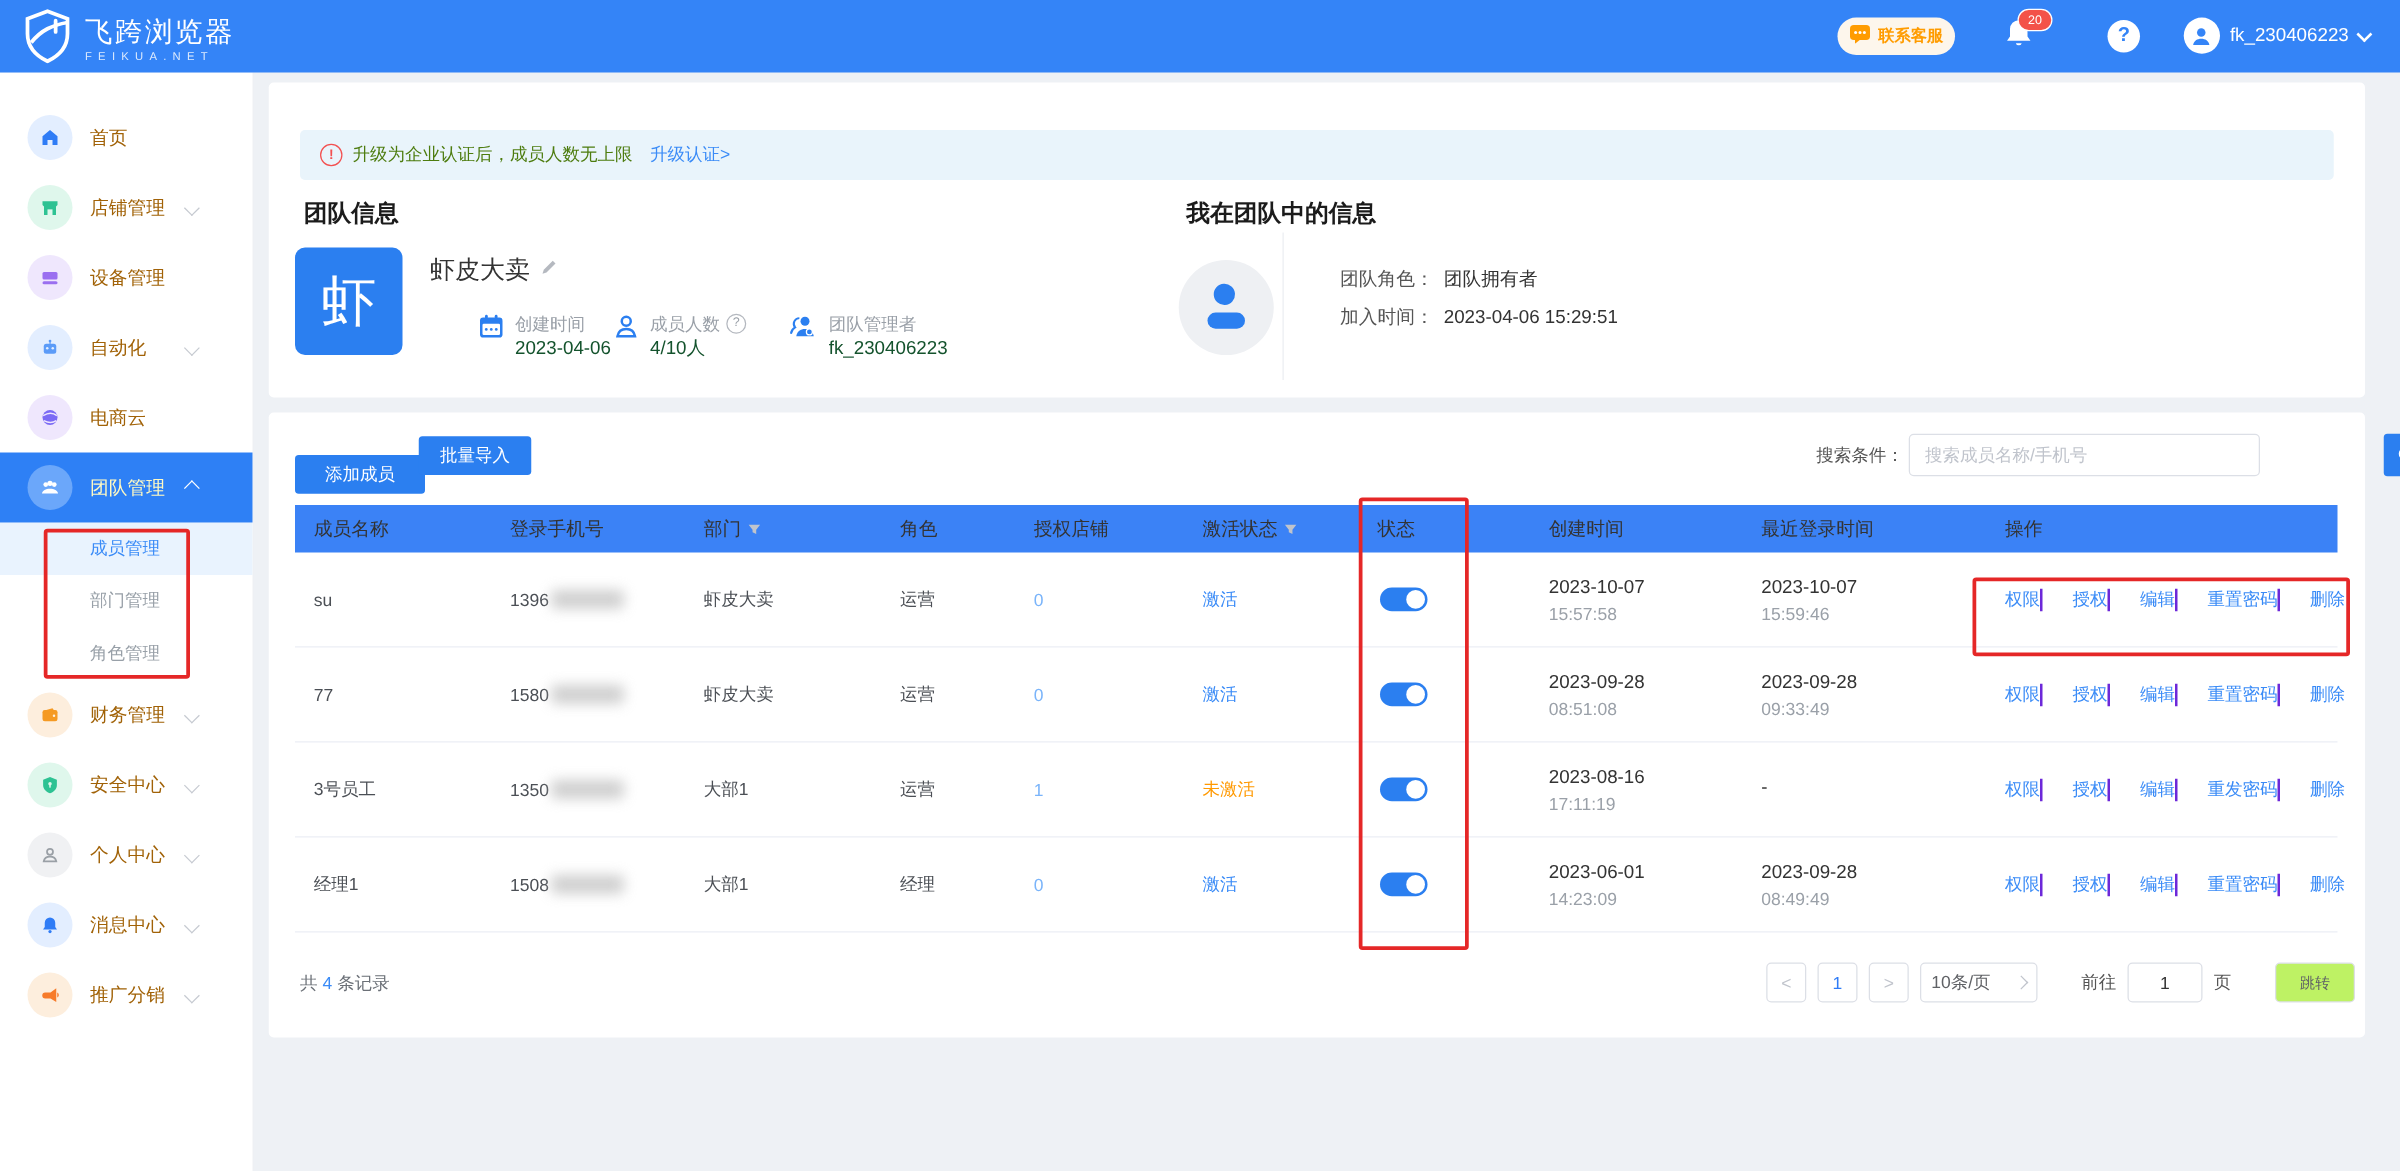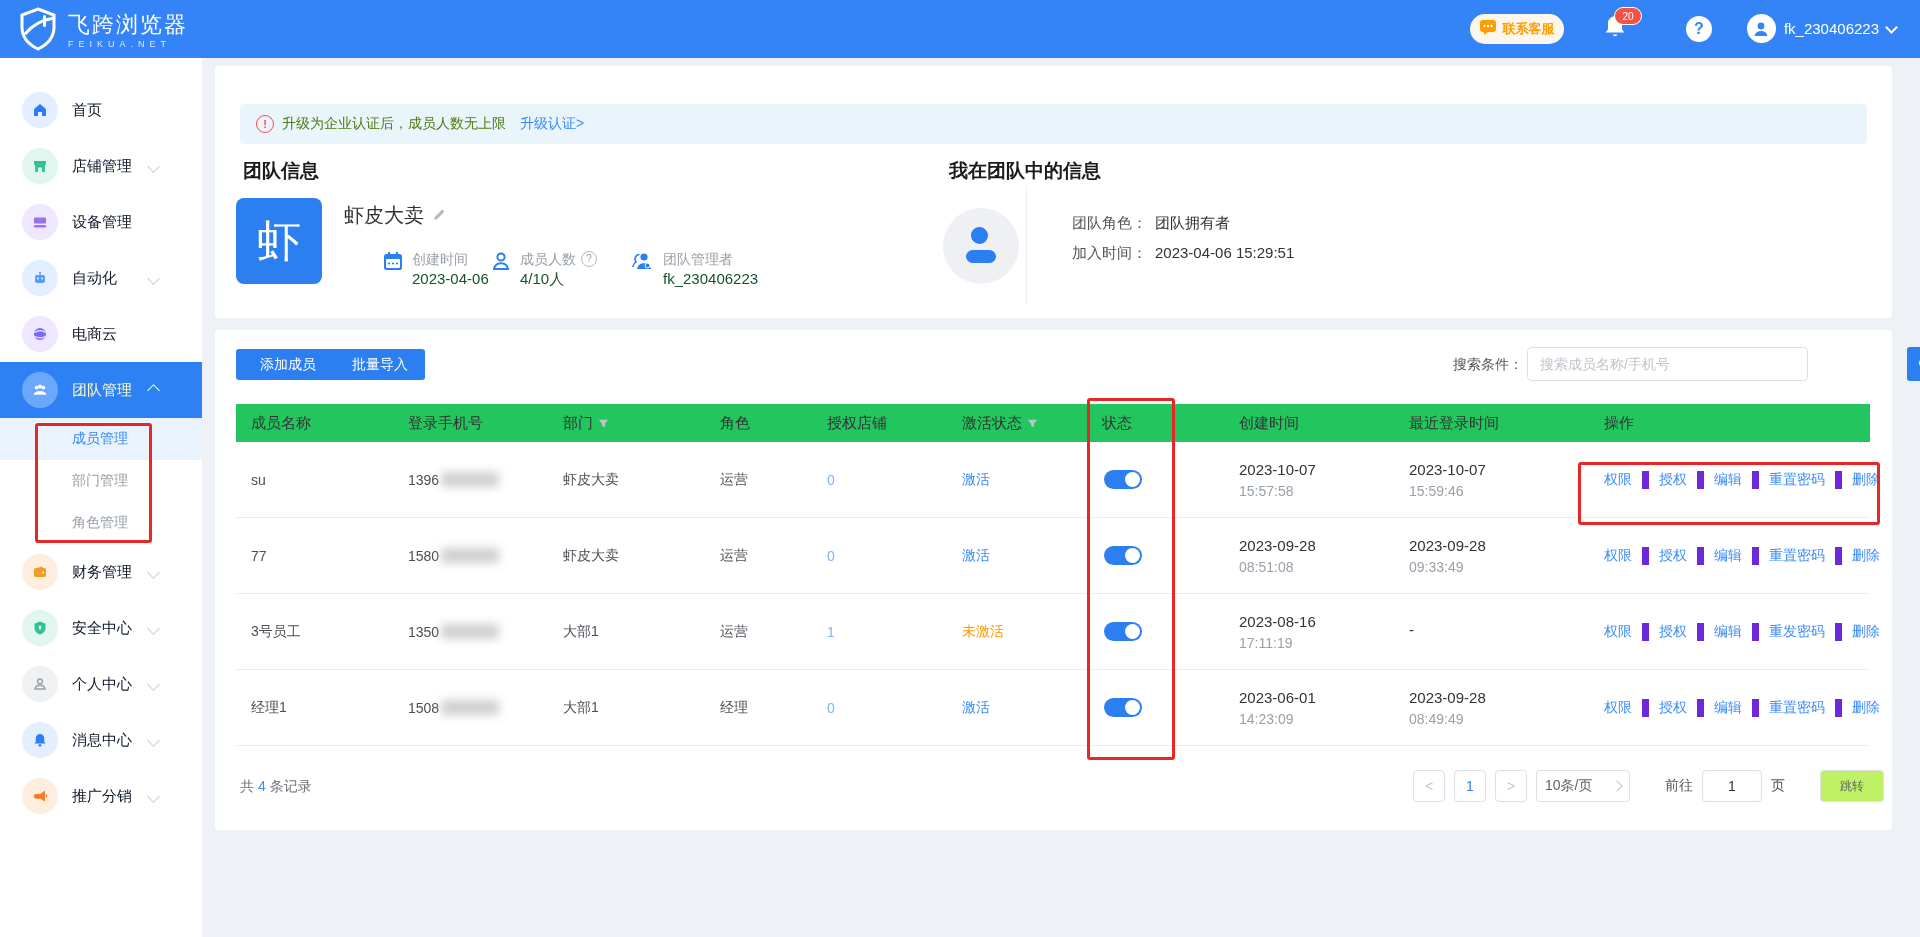--- a/index.html
+++ b/index.html
@@ -14,21 +14,21 @@
   .badge{position:absolute;right:-10px;top:-6px;min-width:20px;height:16px;background:#f35249;border:1px solid #fff;border-radius:9px;color:#fff;font-size:10px;display:flex;align-items:center;justify-content:center;padding:0 3px}
   .help-circle{position:absolute;right:208px;top:16px;width:26px;height:26px;background:#fff;border-radius:50%;color:#3484f7;font-weight:bold;font-size:16px;display:flex;align-items:center;justify-content:center;cursor:pointer}
   .user-wrap{position:absolute;right:24px;top:14px;display:flex;align-items:center;gap:8px;cursor:pointer}
   .user-avatar{width:29px;height:29px;background:#fff;border-radius:50%;display:flex;align-items:center;justify-content:center}
   .user-name{color:#fff;font-size:15px}
   .chev{display:inline-block;width:7px;height:7px;border-right:2px solid #fff;border-bottom:2px solid #fff;transform:rotate(45deg);margin-top:-3px}
   
   #sidebar{position:absolute;left:0;top:58px;width:202px;bottom:0;background:#fff;z-index:30;box-shadow:1px 0 0 #eef0f3}
   .side-item{height:56px;display:flex;align-items:center;padding-left:22px;cursor:pointer;position:relative}
   .side-item .ic{width:36px;height:36px;border-radius:50%;display:flex;align-items:center;justify-content:center;flex:0 0 36px}
-  .side-item .lb{margin-left:14px;font-size:15px;color:#0f172a}
+  .side-item .lb{margin-left:14px;font-size:15px;color:#a16207}
   .side-item.active{background:#2e80f5}
   .side-item.active .lb{color:#fef9c3}
   .side-chev{position:absolute;right:44px;width:8px;height:8px;border-right:1.6px solid #c6cad1;border-bottom:1.6px solid #c6cad1;transform:rotate(45deg)}
   .side-chev.up{transform:rotate(-135deg);border-color:#fff}
   .sub-item{height:42px;display:flex;align-items:center;padding-left:72px;font-size:14px;color:#98a0a8;cursor:pointer}
   .sub-item.active{background:#e9f3fe;color:#3a8bf7}
   
   .card{position:absolute;background:#fff;border-radius:4px}
   #card-top{left:215px;top:66px;width:1677px;height:252px}
   #card-table{left:215px;top:330px;width:1677px;height:500px}
@@ -49,35 +49,35 @@
   .kvline{position:absolute;font-size:15px;color:#555}
   .kvline .kv-val{color:#333;margin-left:8px}
   
   .btn-blue{position:absolute;height:31px;background:#2b7ff0;color:#fff;font-size:14px;border:none;border-radius:3px;cursor:pointer;display:flex;align-items:center;justify-content:center;gap:5px}
   .search-label{position:absolute;left:1238px;top:26px;font-size:14px;color:#555}
   .search-input{position:absolute;left:1312px;top:17px;width:281px;height:34px;border:1px solid #dcdfe6;border-radius:4px;box-sizing:border-box;padding:0 12px;font-size:14px;color:#333;outline:none}
   .search-input::placeholder{color:#c0c4cc}
   
   .tbl{position:absolute;left:21px;top:74px;width:1634px}
   .thead,.trow{display:grid;grid-template-columns:157px 155px 157px 107px 135px 140px 137px 170px 195px 1fr;padding-left:15px;box-sizing:border-box}
-  .thead{height:38px;background:#22c55e;align-items:center;font-size:15px;color:#333}
+  .thead{height:38px;background:#3b82f6;align-items:center;font-size:15px;color:#333}
   .th{display:flex;align-items:center;gap:5px}
   .trow{height:76px;border-bottom:1px solid #ebeef5;align-items:center;font-size:14px;color:#4b4f55}
   .td{display:flex;align-items:center}
   .blurred{display:inline-block;width:58px;height:15px;margin-left:2px;background:#bfbfbf;border-radius:3px;filter:blur(5px);opacity:.75}
   .shoplink{color:#7ab4fa;text-decoration:none;cursor:pointer}
   .act-state{color:#3a8bf7}
   .act-state.inactive{color:#ff9900}
   .toggle{width:38px;height:19px;border-radius:10px;background:#2b7ff0;position:relative;cursor:pointer;margin-left:2px}
   .toggle::after{content:"";position:absolute;right:2px;top:2px;width:15px;height:15px;border-radius:50%;background:#fff}
   .dates{flex-direction:column;align-items:flex-start;justify-content:center;gap:5px}
   .dates .d1{color:#333;font-size:15px}
   .dates .d2{color:#9aa0a8;font-size:14px}
   .ops a{color:#3a8bf7;text-decoration:none;font-size:14px;cursor:pointer;white-space:nowrap}
-  .ops a + a{border-left:7px solid #6d28d9;padding-left:10px;margin-left:10px}
+  .ops a + a{border-left:2px solid #6d28d9;padding-left:24px;}
   
   .total-line{position:absolute;left:25px;top:448px;font-size:14px;color:#6b7077}
   .total-line .cnt{color:#3a8bf7;margin:0 4px}
   .pager{position:absolute;right:8px;top:440px;display:flex;align-items:center;gap:9px;font-size:14px;color:#555}
   .pg-box{height:32px;min-width:32px;box-sizing:border-box;border:1px solid #dcdfe6;border-radius:4px;background:#fff;display:flex;align-items:center;justify-content:center;cursor:pointer}
   .pg-box.dis{color:#c0c4cc}
   .pg-box.cur{color:#2f7cf6}
   .pg-select{width:94px;justify-content:space-between;padding:0 8px;color:#606266}
   .pg-select .sel-chev{width:7px;height:7px;border-right:1.4px solid #c0c4cc;border-bottom:1.4px solid #c0c4cc;transform:rotate(-45deg)}
   .goto-input{width:60px;height:32px;box-sizing:border-box;border:1px solid #dcdfe6;border-radius:4px;text-align:center;font-size:14px;color:#333;outline:none}
@@ -359,21 +359,21 @@
 
   <div class="kvline" style="left:857px;top:148px">
     <span>团队角色：</span><span class="kv-val">团队拥有者</span>
   </div>
   <div class="kvline" style="left:857px;top:178px">
     <span>加入时间：</span><span class="kv-val">2023-04-06 15:29:51</span>
   </div>
 </div>
 
 <div class="card" id="card-table">
-  <button class="btn-blue" style="left:21px;top:19px;width:104px">添加成员</button>
+  <button class="btn-blue" style="left:21px;top:34px;width:104px">添加成员</button>
   <button class="btn-blue" style="left:120px;top:19px;width:90px">批量导入</button>
 
   <span class="search-label">搜索条件：</span>
   <input class="search-input" placeholder="搜索成员名称/手机号" style="">
   <button class="btn-blue" style="left:1692px;top:17px;width:68px;height:34px">
     <svg width="14" height="14" viewBox="0 0 14 14">
         <circle cx="6" cy="6" r="4.2" fill="none" stroke="#fff" stroke-width="1.6"></circle>
         <line x1="9.2" y1="9.2" x2="13" y2="13" stroke="#fff" stroke-width="1.6"></line>
       </svg>
     <span>查询</span>

